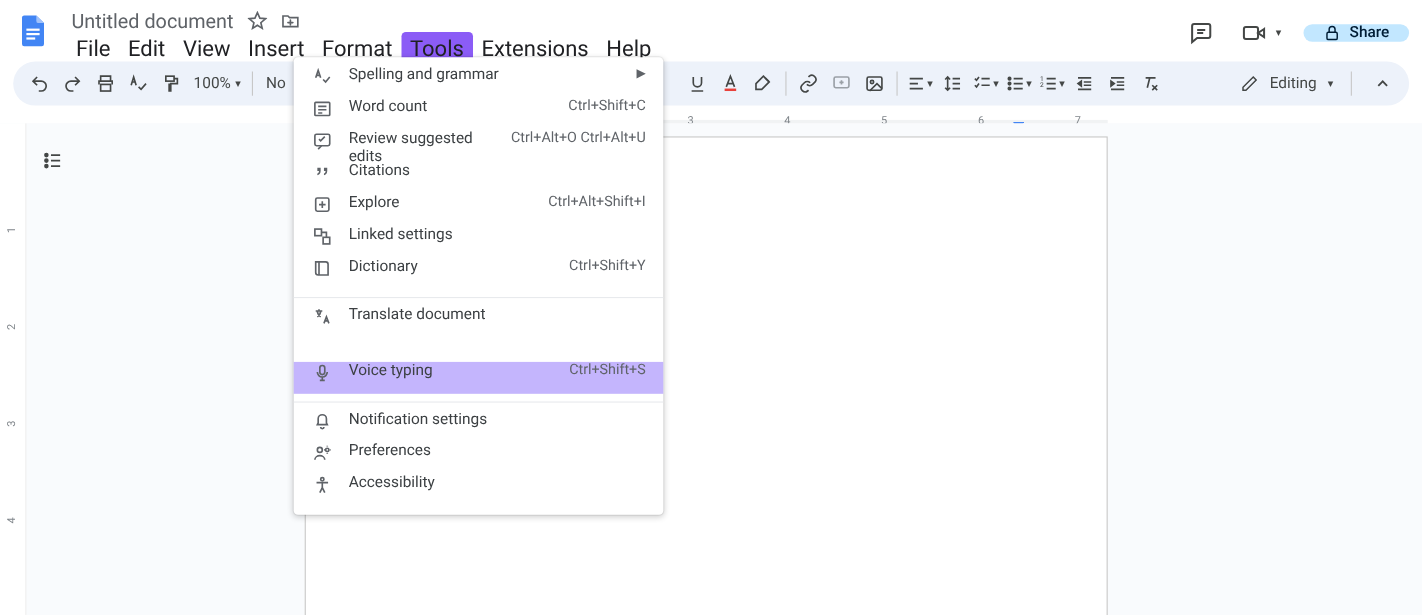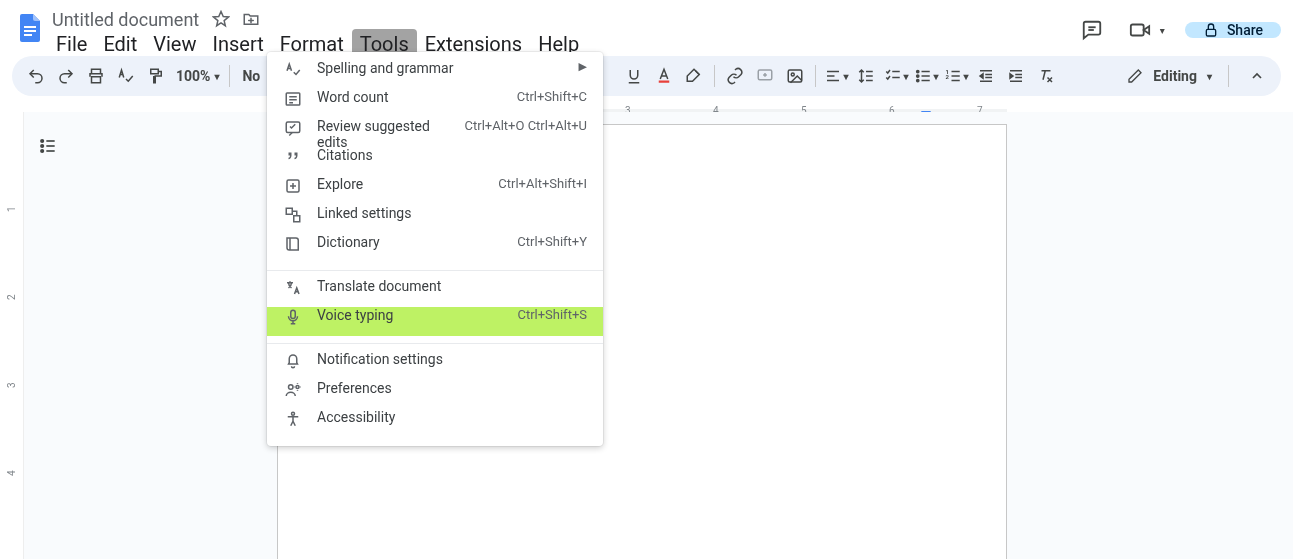--- a/index.html
+++ b/index.html
@@ -19,39 +19,39 @@
     display: flex;
     align-items: flex-start;
     padding: 6px 12px 0 12px;
     height: 56px;
     position: relative;
   }
   .logo {
     width: 36px; height: 36px; margin-top: 4px;
     display:flex; align-items:center; justify-content:center;
   }
-  .title-area { margin-left: 0; flex:1; }
+  .title-area { margin-left: 13px; flex:1; }
   .title-row { display: flex; align-items: center; height: 26px; gap:6px;}
   .doc-title { font-size: 18px; color:#5f6368; padding: 0 4px;}
   .icon-btn-sm { width: 24px; height:24px; display:flex; align-items:center; justify-content:center; color:#5f6368; border-radius:4px; }
   .menu-row { display:flex; gap:0; height:24px; align-items:center; margin-top:0px;}
   .menu-item { padding: 3px 8px; color:#202124; font-size:20px; border-radius:4px;}
-  .menu-item.active { background:#a3a3a3; }
+  .menu-item.active { background:#8b5cf6; }
   .header-right { display:flex; align-items:center; gap:12px; margin-top:6px;}
   .hdr-icon { width:36px; height:36px; display:flex; align-items:center; justify-content:center; color:#5f6368; border-radius:50%;}
   .video-group{display:flex;align-items:center;gap:2px;}
   .share-btn {
     display:flex; align-items:center; gap:8px;
     background:#c2e7ff; color:#001d35; font-weight:500;
     padding: 0 18px; border-radius:40px; font-size:14px;
     margin-left:8px;
   }
 
   
-  .toolbar-wrap{ padding: 0 12px 8px 12px; font-weight: bold;}
+  .toolbar-wrap{ padding: 0 12px 8px 12px;}
   .toolbar {
     background:#edf2fa; border-radius: 24px;
     height: 40px; display:flex; align-items:center;
     padding: 0 10px; gap:2px;
     position:relative;
   }
   .tb-btn { width:28px; height:28px; display:flex; align-items:center; justify-content:center; color:#444746; border-radius:4px;}
   .tb-sep { width:1px; height:22px; background:#c7c7c7; margin:0 4px;}
   .zoom { display:flex; align-items:center; gap:4px; padding:0 4px; color:#444746;}
   .zoom-text{font-size:14px;}
@@ -95,21 +95,21 @@
     position:absolute; left:267px; top:52px; width:336px;
     background:#fff; border-radius:4px;
     box-shadow: 0 2px 6px rgba(0,0,0,0.2), 0 0 0 1px rgba(0,0,0,0.05);
     padding:8px 0; z-index:1000;
     font-size:14px;
   }
   .dd-item{
     display:flex; height:29px; padding:0 16px;
     gap:14px; color:#3c4043; position:relative;
   }
-  .dd-item.hover{ background:#bef264;}
+  .dd-item.hover{ background:#c4b5fd;margin-top:22px;}
   .dd-item.disabled{ color:#9aa0a6;}
   .dd-ico{ width:20px; height:20px; display:flex; align-items:center; justify-content:center; flex-shrink:0;}
   .dd-label{ flex:1;}
   .dd-shortcut{ color:#5f6368; font-size:13px; margin-left:12px;}
   .dd-arrow{ color:#5f6368; font-size:11px;}
   .dd-sep{ height:1px; background:#e8eaed; margin:7px 0;}
 
   .caret-down{font-size:10px;color:#444746;}
 </style>
 </head>

